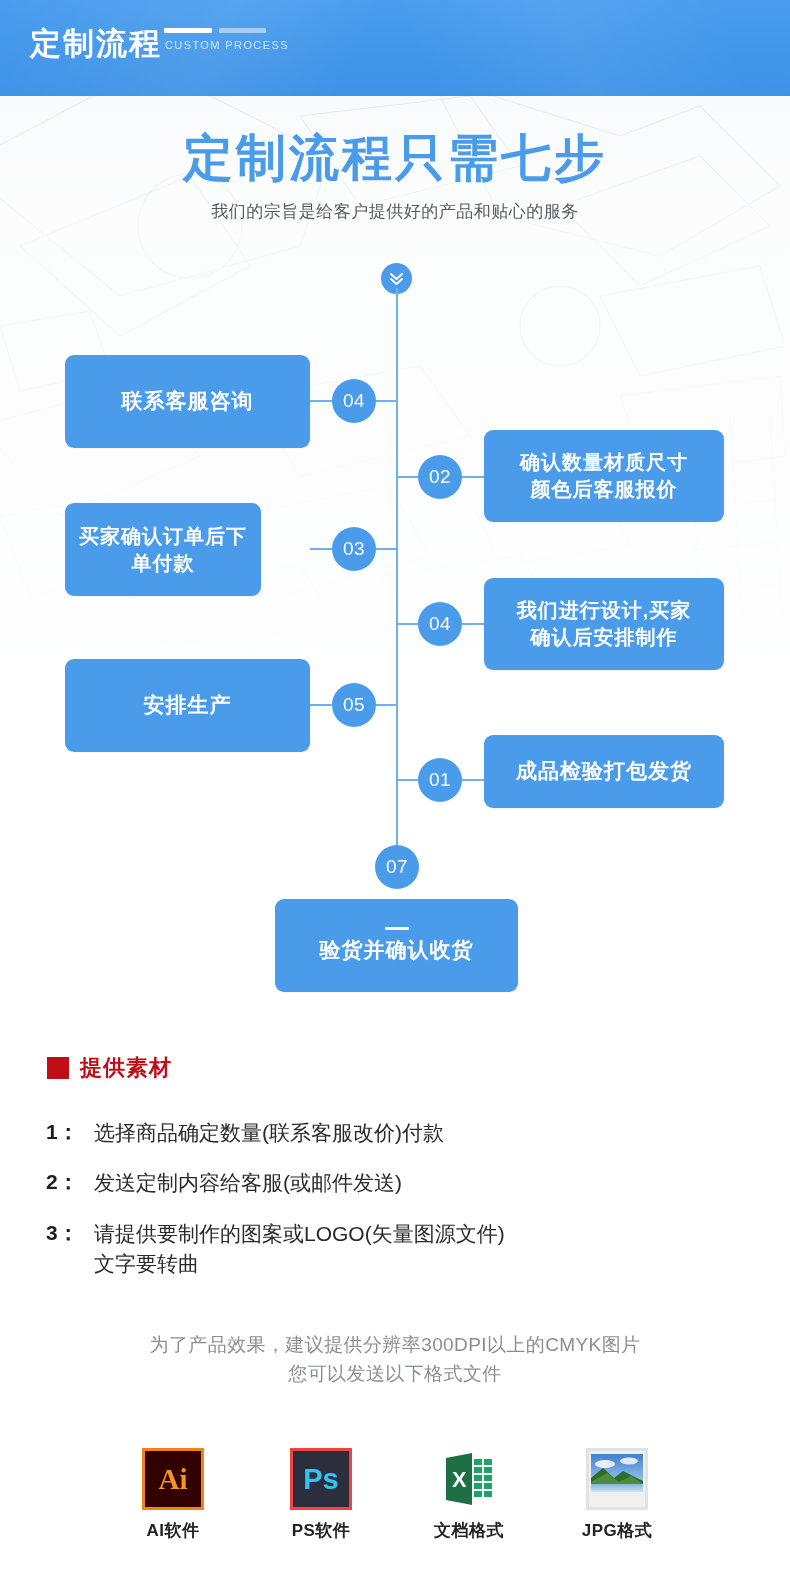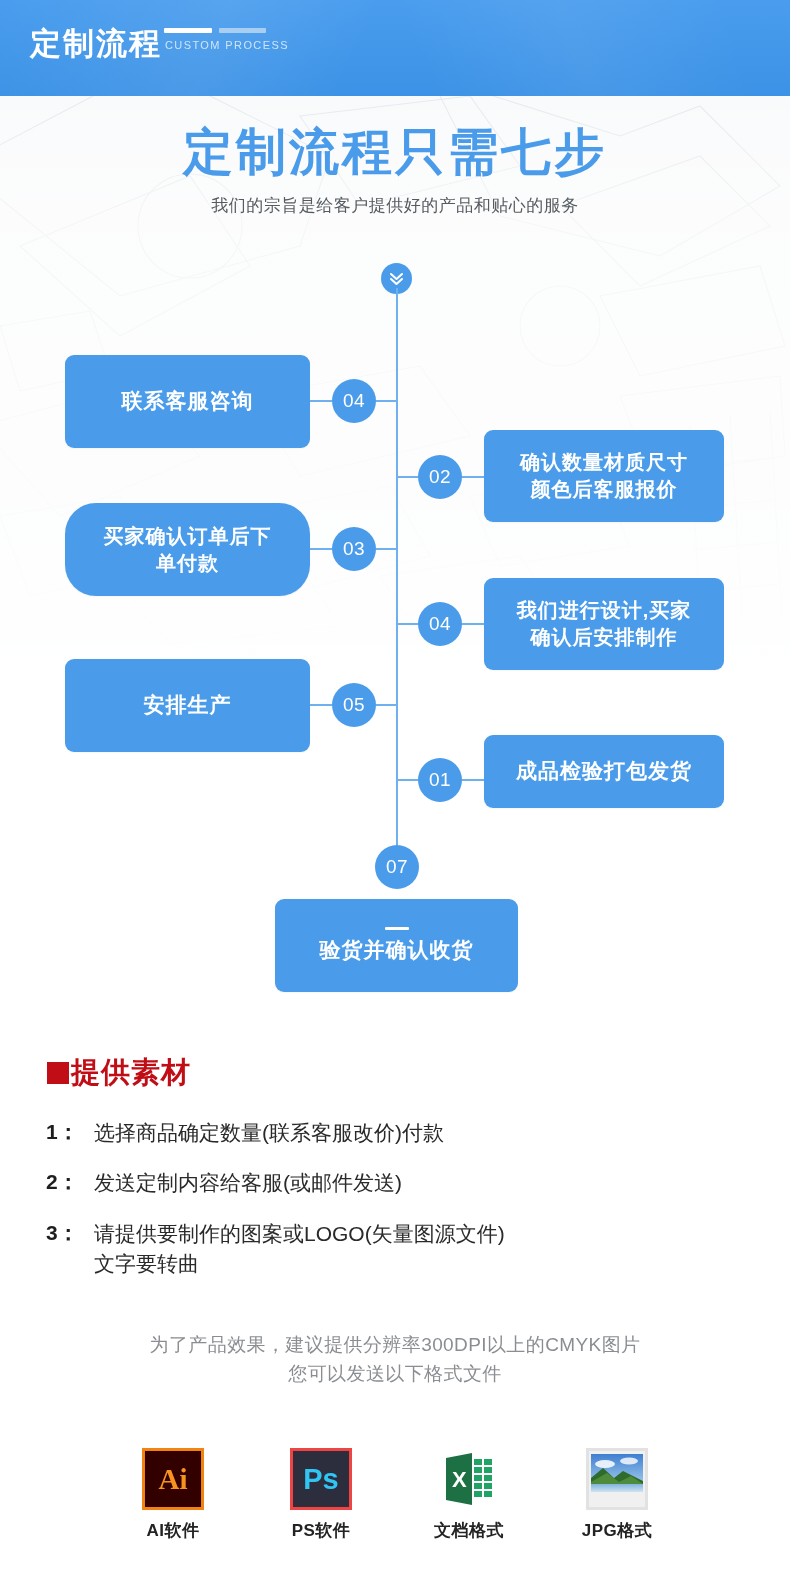--- a/index.html
+++ b/index.html
@@ -39,21 +39,21 @@
   
   .bp{
     position:absolute;left:0;top:96px;width:790px;height:560px;
     pointer-events:none;opacity:.55;
   }
 
   
   .title-wrap{position:absolute;left:0;top:120px;width:790px;text-align:center;}
   .main-title{
     color:#4a9cea;font-size:50px;font-weight:bold;letter-spacing:3px;line-height:1.1;
-    margin:5px;
+    margin:11px;
   }
   .sub-title{
     color:#555b60;font-size:17px;letter-spacing:.5px;margin-top:14px;
   }
 
   
   .flow{position:absolute;left:0;top:0;width:790px;height:1010px;}
   .spine{
     position:absolute;left:396px;top:288px;width:2px;height:580px;background:#6fb1ee;
   }
@@ -75,21 +75,21 @@
     position:absolute;width:44px;height:44px;border-radius:50%;
     background:#4a9cea;color:#fff;display:flex;align-items:center;justify-content:center;
     font-size:19px;letter-spacing:.5px;
   }
   .conn{position:absolute;height:2px;background:#6fb1ee;}
   .dash{display:block;width:24px;height:3px;background:#fff;margin:0 auto 6px auto;border-radius:1px;}
 
   
   .mat-head{position:absolute;left:47px;top:1053px;display:flex;align-items:center;}
   .mat-sq{width:22px;height:22px;background:#c00d16;}
-  .mat-txt{margin-left:2px;color:#c00d16;font-size:29px;font-weight:bold;letter-spacing:1px;}
+  .mat-txt{margin-left:11px;color:#c00d16;font-size:22px;font-weight:bold;letter-spacing:1px;}
 
   .mat-list{position:absolute;left:46px;top:1118px;width:700px;}
   .mat-item{display:flex;align-items:flex-start;margin-bottom:20px;}
   .mat-no{
     color:#1e1e1e;font-size:21px;font-weight:bold;min-width:48px;flex:0 0 48px;letter-spacing:0;
   }
   .mat-body{color:#2a2a2a;font-size:21px;line-height:1.45;}
 
   .note{
     position:absolute;left:0;top:1330px;width:790px;text-align:center;
@@ -200,21 +200,21 @@
       <div class="conn" style="left:397px;top:476px;width:21px;"></div>
       <div class="circ" style="left:418px;top:455px;">02</div>
       <div class="conn" style="left:462px;top:476px;width:22px;"></div>
       <div class="pill two" style="left:484px;top:430px;width:240px;height:92px;flex-direction:column;">
         <span>确认数量材质尺寸</span>
         <span>颜色后客服报价</span>
       </div>
     </div>
 
     <div class="node">
-      <div class="pill two" style="left:65px;top:503px;width:245px;height:93px;flex-direction:column;border-radius:31px;">
+      <div class="pill two" style="left:65px;top:503px;width:196px;height:93px;flex-direction:column;">
         <span>买家确认订单后下</span>
         <span>单付款</span>
       </div>
       <div class="conn" style="left:310px;top:548px;width:22px;"></div>
       <div class="circ" style="left:332px;top:527px;">03</div>
       <div class="conn" style="left:376px;top:548px;width:21px;"></div>
     </div>
 
     <div class="node">
       <div class="conn" style="left:397px;top:623px;width:21px;"></div>

